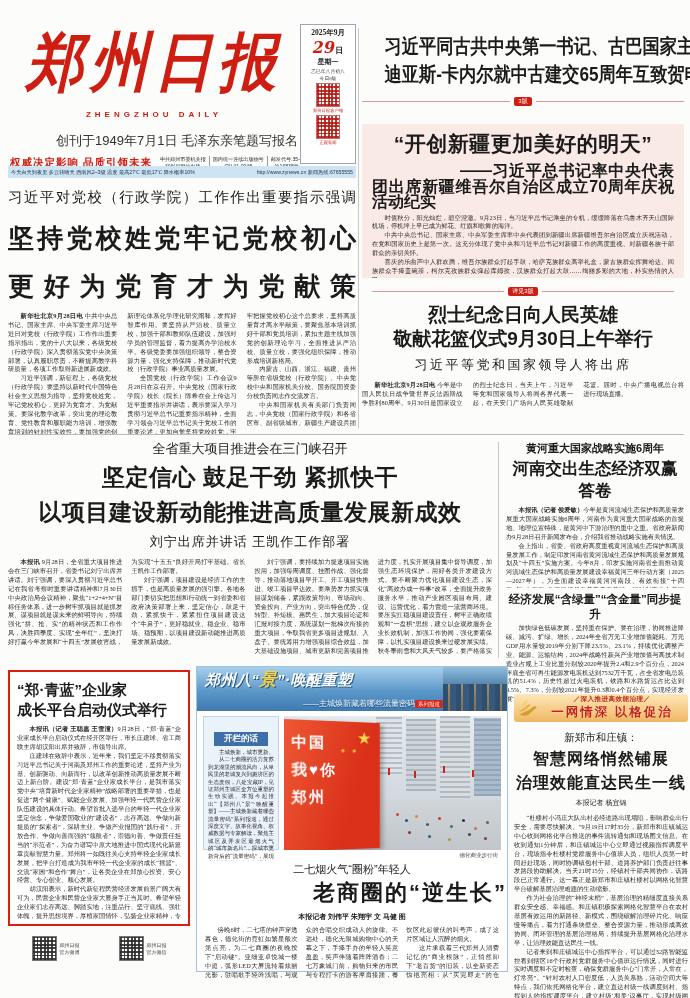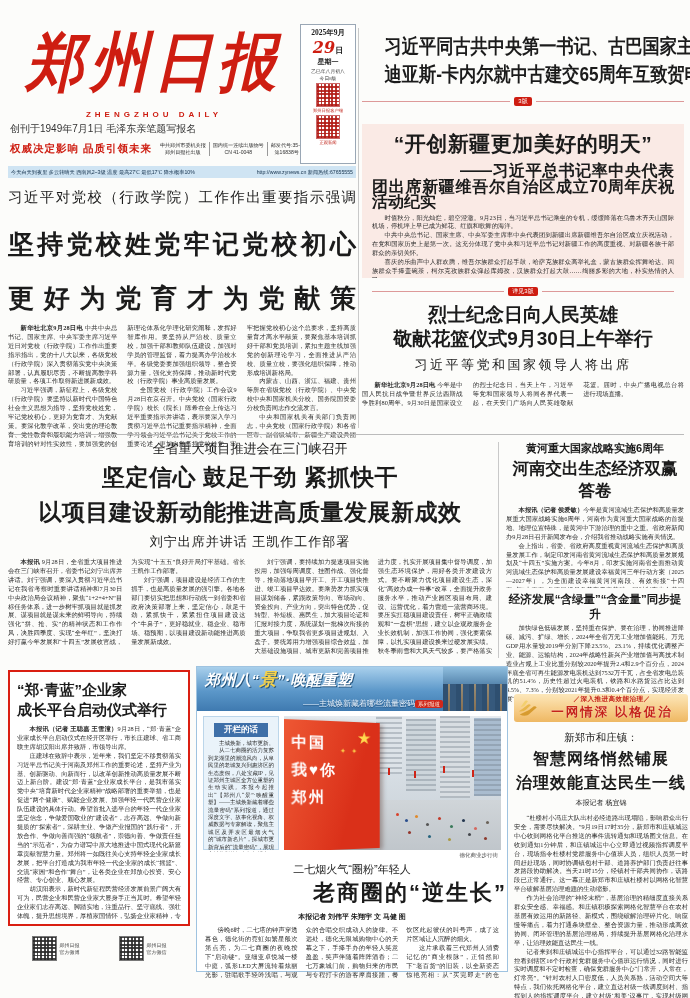--- a/index.html
+++ b/index.html
@@ -7,21 +7,21 @@
 .page{position:relative;width:690px;height:998px;margin:0 auto;background:#fcfcfa;color:#1b1b1b;overflow:hidden}
 .abs{position:absolute}
 .tiny{font-size:6.3px;line-height:8.9px;text-align:justify;color:#2b2b2b;font-family:"Liberation Serif",serif}
 .tiny p{text-indent:2em}
 .lead{font-weight:bold}
 .jump{font-weight:bold}
 
 .mast{left:10px;top:18px;width:288px}
 .mast-title{font-family:"DejaVu Serif",serif;font-weight:bold;font-style:italic;color:#ce1d11;font-size:58px;line-height:88px;letter-spacing:6px;text-align:center;transform:scaleY(1.1);white-space:nowrap}
 .mast-en{color:#ce1d11;font-size:8px;font-weight:bold;letter-spacing:4px;text-align:center;margin-top:4px}
-.mast-found{font-size:10px;text-align:left;margin-top:3px;color:#333}
+.mast-found{font-size:13px;text-align:right;margin-top:13px;color:#333}
 .mast-info{display:flex;align-items:center;margin-top:6px}
 .slogan{color:#ce1d11;font-size:10.5px;font-weight:bold;letter-spacing:1px;white-space:nowrap}
 .mast-cols{display:flex;margin-left:5px}
 .mast-col{padding:0 3px;font-size:5.1px;line-height:6.8px;text-align:center;color:#333;white-space:nowrap}
 .mast-col + .mast-col{border-left:1px solid #999}
 
 .strip{left:8px;top:166px;width:348px;height:12px;background:#cfe4f3;display:flex;justify-content:space-between;align-items:center;padding:0 3px;font-size:5.2px;color:#15324d;white-space:nowrap}
 
 .datebox{left:300px;top:24px;width:56px;height:140px;border:1px solid #9aa7b5;display:flex;flex-direction:column;align-items:center;padding-top:3px;background:#fff;font-family:"Liberation Serif",serif}
 .db-ym{font-size:7.5px;font-weight:bold}
@@ -45,21 +45,21 @@
 .xj-sub{font-size:16px;font-weight:bold;line-height:15.5px;margin-top:5px;text-align:justify;text-indent:5.5em}
 .xj-body{margin-top:4px;height:64px;overflow:hidden}
 
 .martyrs{left:362px;top:303px;width:322px;text-align:center}
 .m-h{font-size:19px;font-weight:bold;line-height:24px}
 .m-sub{font-size:13px;margin-top:5px;letter-spacing:2.5px}
 .m-body{margin-top:7px;text-align:justify;column-count:3;column-gap:10px;height:36px;overflow:hidden}
 
 .ps{left:8px;top:188px;width:348px}
 .ps-kicker{font-size:14.5px;text-align:justify;text-align-last:justify}
-.ps-h{font-size:26px;font-weight:bold;line-height:33px;text-align:justify;text-align-last:justify;margin-top:21px}
+.ps-h{font-size:26px;font-weight:bold;line-height:33px;text-align:justify;text-align-last:justify;margin-top:15px}
 .ps-body{margin-top:9px;column-count:3;column-gap:10px;height:128px;overflow:hidden}
 .hr-full{left:8px;top:434px;width:676px;height:1px;background:#bbb}
 
 .proj{left:8px;top:440px;width:484px;text-align:center}
 .proj-kicker{font-size:13px}
 .proj-h{font-size:23px;font-weight:bold;margin-top:4px;letter-spacing:.5px;white-space:nowrap}
 .proj-sub{font-size:13px;margin-top:5px;letter-spacing:1px}
 .proj-body{margin-top:7px;text-align:justify;column-count:4;column-gap:9px;height:106px;overflow:hidden}
 
 .yr{left:506px;top:441px;width:178px}
@@ -80,21 +80,21 @@
 .jing{left:196px;top:666px;width:312px;height:306px;border:1px solid #9fc3e0;background:#fff}
 .jing-banner{position:relative;height:44px;background:linear-gradient(180deg,#a9d0ec 0%,#5b97c9 55%,#3f7ab0 100%);overflow:hidden}
 .jb-sky{position:absolute;right:0;top:0;width:64px;height:100%;background:linear-gradient(180deg,#8fbede 0%,#3a6a96 60%,#27415c 100%)}
 .jb-sky::after{content:"";position:absolute;bottom:0;left:0;width:100%;height:62%;background:repeating-linear-gradient(90deg,#2e4f70 0 5px,rgba(216,150,70,.55) 5px 7px,#36597c 7px 13px)}
 .jb-title{position:absolute;left:8px;top:1px;font-size:15px;font-weight:bold;font-style:italic;color:#fff;text-shadow:1px 1px 0 #27567f;letter-spacing:.5px;white-space:nowrap}
 .jchar{color:#f6d24a;font-family:"DejaVu Serif",serif;font-size:17px}
 .jb-subwrap{position:absolute;right:64px;bottom:2px;display:flex;align-items:center;gap:0}
 .jb-sub{font-size:8px;color:#eef6ff;text-shadow:0 1px 1px #1c4a75;white-space:nowrap}
 .jb-badge{background:#d0271a;color:#ffeedd;font-size:5.5px;line-height:8px;padding:0 3px;border-radius:2px;white-space:nowrap}
 .jing-row{display:flex;padding:5px 6px 0;gap:5px}
-.kl-panel{width:76px;height:134px;background:#eaf3fa;border:1px solid #bcd6ea;padding:6px 4px}
+.kl-panel{width:76px;height:134px;background:#eaf3fa;border:1px solid #bcd6ea;padding:15px 4px}
 .kl-head{width:54px;margin:0 auto;background:#3e6fa8;color:#fff;font-size:8.5px;font-weight:bold;text-align:center;padding:1px 0}
 .kl-body{margin-top:3px;font-size:5.5px;line-height:7.4px;text-align:justify;color:#2b2b2b;height:112px;overflow:hidden;font-family:"Liberation Serif",serif}
 .kl-body p{text-indent:2em}
 .photo{position:relative;width:217px;height:134px;background:linear-gradient(180deg,#e6ebef 0%,#d6dde3 45%,#c5ced5 100%);overflow:hidden}
 .bld{position:absolute;background-image:repeating-linear-gradient(0deg,rgba(110,122,134,.35) 0 2px,transparent 2px 5px)}
 .bld1{left:92px;top:0;width:26px;height:58px;background-color:#dde3e8}
 .bld2{left:122px;top:3px;width:30px;height:72px;background-color:#cdd5db}
 .bld3{left:156px;top:0;width:30px;height:82px;background-color:#d8dde2}
 .bld4{left:190px;top:2px;width:27px;height:78px;background-color:#a9bccf}
 .billboard{position:absolute;left:-5px;top:5px;width:103px;height:129px;background:linear-gradient(105deg,#ef5a35 0%,#da3019 70%);transform:perspective(240px) rotateY(9deg);box-shadow:3px 2px 5px rgba(60,20,10,.35);padding:8px 0 0 13px;color:#fff}

